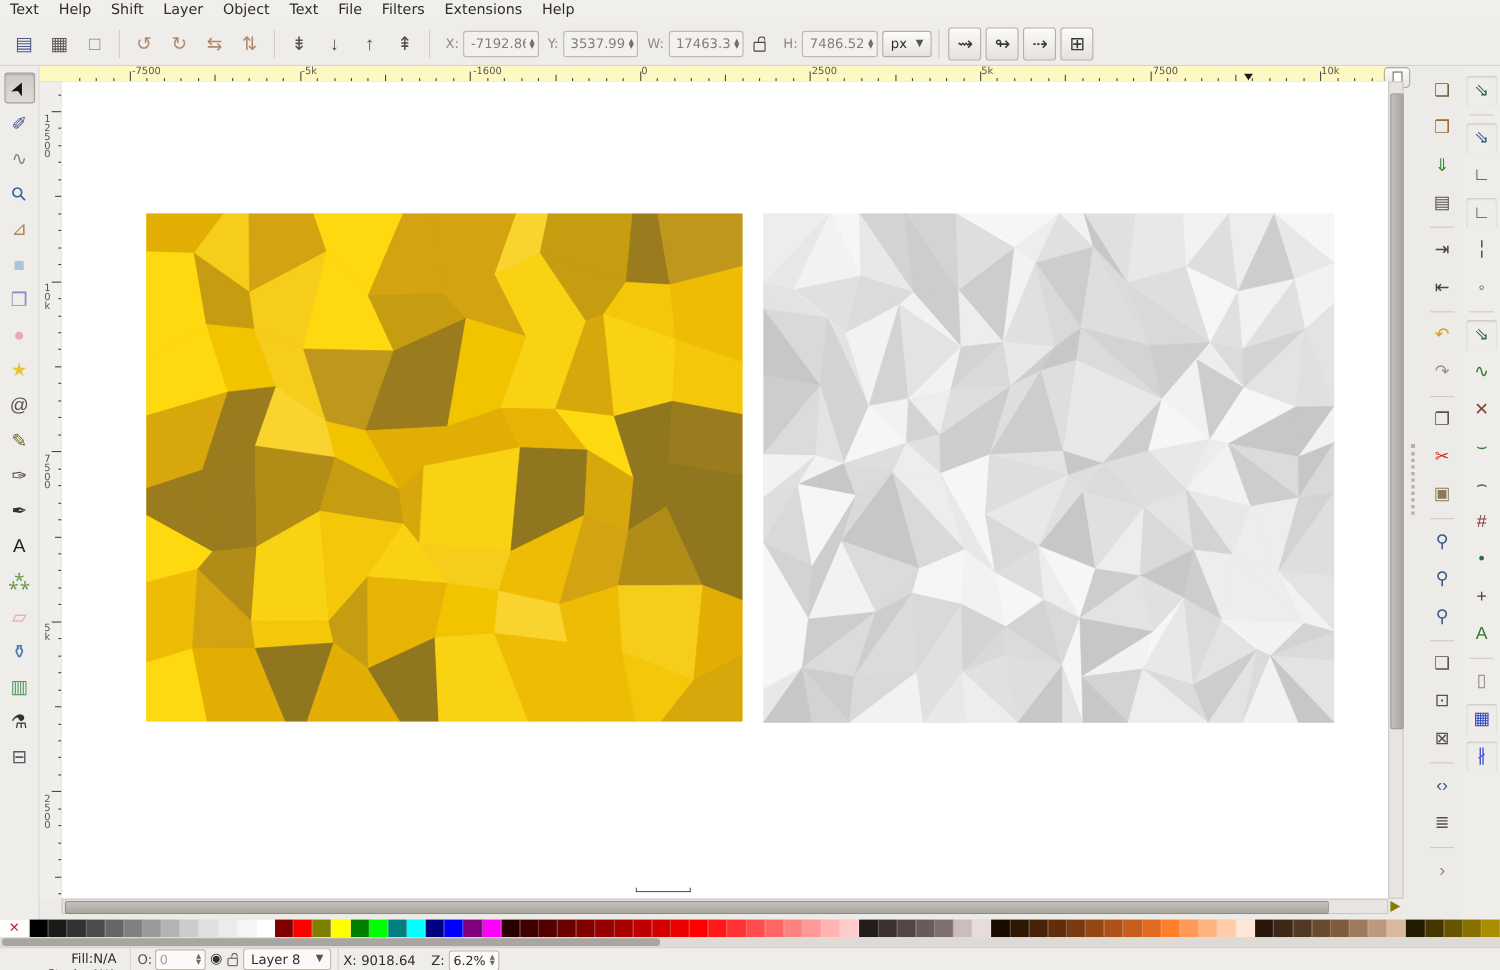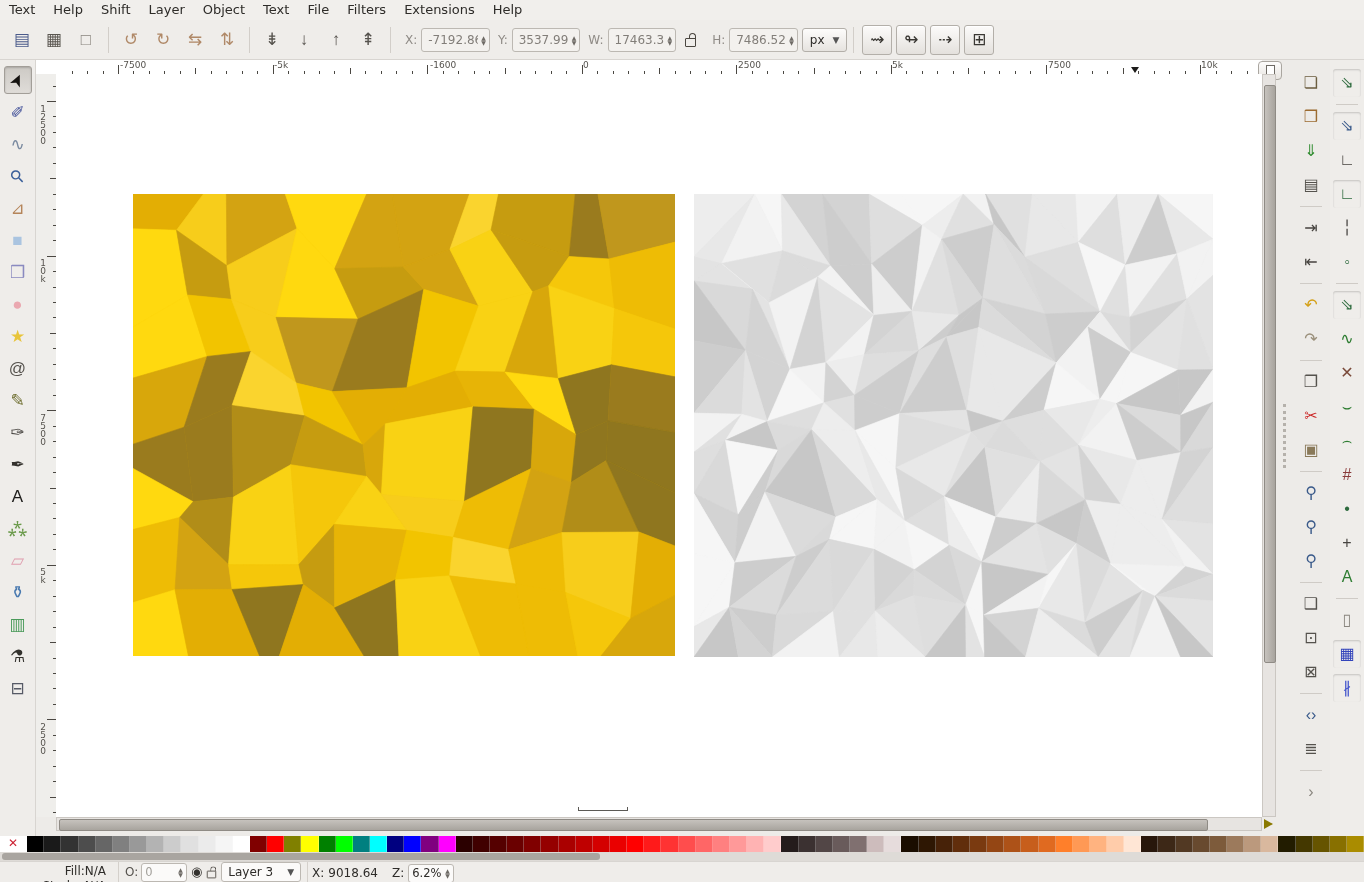--- a/index.html
+++ b/index.html
@@ -25,21 +25,21 @@
   .lockwrap{width:22px;height:22px;display:flex;align-items:center;justify-content:center;margin:0 3px}
   .lock{width:9px;height:7px;border:1.5px solid #4a4640;border-radius:1px;position:relative;margin-top:5px;display:inline-block}
   .lock::before{content:"";position:absolute;top:-6px;left:3px;width:5px;height:5px;border:1.5px solid #4a4640;border-bottom:none;border-radius:4px 4px 0 0}
   .unitdd{display:inline-flex;align-items:center;gap:8px;height:22px;padding:0 7px;margin-left:4px;background:linear-gradient(#fdfcfb,#e6e3df);border:1px solid #b3afa9;border-radius:3px;font-size:12px}
   .unitdd .dar{font-size:9px;color:#555}
   
   #toolbox{position:absolute;left:0;top:60px;width:36px;height:776px;background:#efedea;border-right:1px solid #d8d5d1;display:flex;flex-direction:column;align-items:center;padding-top:4px;box-sizing:border-box}
   .toolbtn{width:28px;height:28px;margin:2px 0;border:none;background:transparent;border-radius:3px;display:flex;align-items:center;justify-content:center;padding:0}
   .pressed{background:linear-gradient(#cdcac5,#dfdcd8);border:1px solid #a29e98;box-shadow:inset 0 1px 2px rgba(0,0,0,.18)}
   
-  #ruler-top{position:absolute;left:36px;top:60px;width:1226px;height:14px;background:#ffffff;border-bottom:1px solid #b8b4af;overflow:hidden}
+  #ruler-top{position:absolute;left:36px;top:60px;width:1226px;height:14px;background:#fef9c3;border-bottom:1px solid #b8b4af;overflow:hidden}
   #ruler-left{position:absolute;left:36px;top:74px;width:20px;height:743px;background:#efeeeb;border-right:1px solid #b8b4af;overflow:hidden}
   #ruler-top .tick{position:absolute;bottom:0;width:1px;background:#4a4742}
   #ruler-left .tick{position:absolute;right:0;height:1px;background:#4a4742}
   .rlabel{position:absolute;font-size:9px;color:#55524d;top:0}
   .rlabel-v{position:absolute;font-size:9px;color:#55524d;left:2px;writing-mode:vertical-rl;text-orientation:upright;letter-spacing:-2px}
   #ruler-marker{position:absolute;width:0;height:0;border-left:4px solid transparent;border-right:4px solid transparent;border-top:6px solid #1d1c1a;top:7px}
   #corner-btn{position:absolute;left:1258px;top:61px;width:22px;height:17px;background:linear-gradient(#fdfcfb,#e8e5e1);border:1px solid #aaa6a0;border-radius:4px;display:flex;align-items:center;justify-content:center}
   #corner-btn span{width:7px;height:9px;border:1px solid #6e6a64;background:#fff;display:inline-block}
   
   #canvas{position:absolute;left:56px;top:74px;width:1206px;height:743px;background:#ffffff;overflow:hidden}
@@ -928,21 +928,21 @@
   </div>
   <div class="sb-block" style="border-right:none">
     <span style="color:#55524d;margin-right:3px">O:</span>
     <span class="minispin">
       <span class="val" style="color:#a3a09b">0</span>
       <span class="arrows">▲<br>▼</span>
     </span>
     <span class="sb-icon" style="color:#33312d">◉</span>
     <span class="lock" style="transform:scale(.85)"></span>
     <span id="layer-select">
-      <span>Layer 3</span>
+      <span>Layer 8</span>
       <span class="dar">▼</span>
     </span>
   </div>
   <div id="coords">
     <span>X:</span>
     <span>9018.64</span>
     <span style="margin-left:10px">Z:</span>
     <span class="minispin">
       <span class="val">6.2%</span>
       <span class="arrows">▲<br>▼</span>

